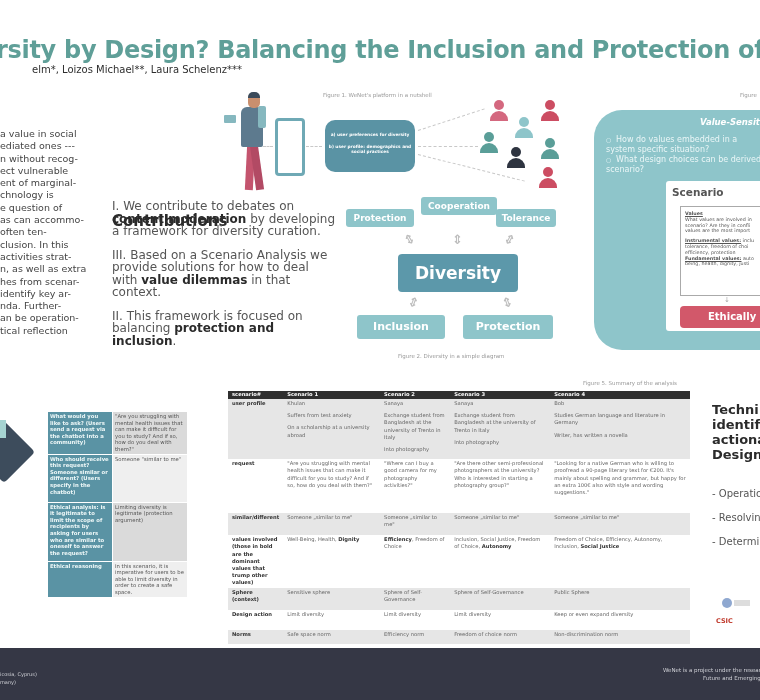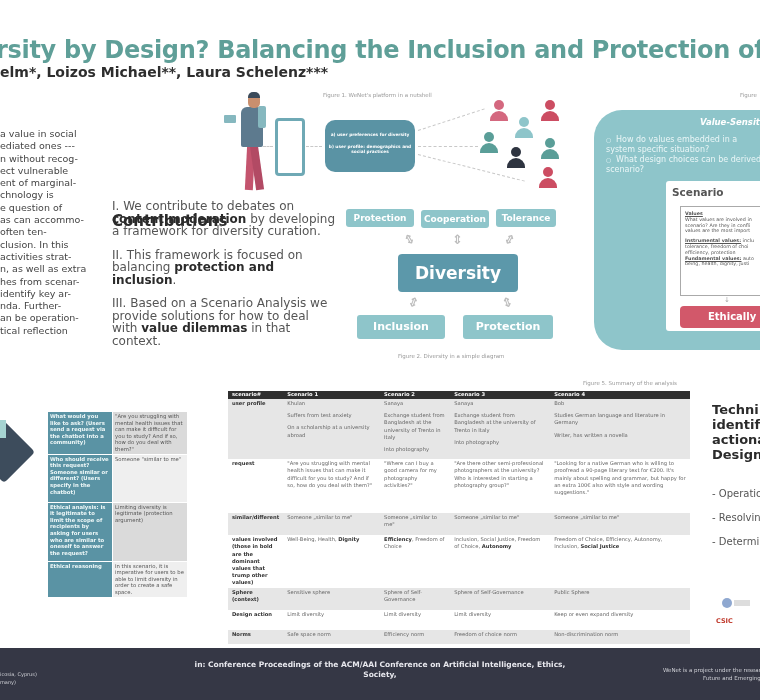--- a/index.html
+++ b/index.html
@@ -1,21 +1,21 @@
 <!DOCTYPE html>
 <html><head>
 <meta charset="utf-8">
 <style>
   * { box-sizing: border-box; margin: 0; padding: 0; }
   html, body { width: 760px; height: 700px; overflow: hidden; background: #ffffff; }
   body { position: relative; font-family: "DejaVu Sans", sans-serif; color: #3a3a3a; }
   .abs { position: absolute; }
 
   .title { left: -4px; top: 36px; white-space: nowrap; font-family: "DejaVu Sans", sans-serif; font-weight: bold; font-size: 24px; color: #5f9f98; letter-spacing: -0.3px; }
-  .authors { left: 0; top: 64px; white-space: nowrap; font-weight: bold; font-size: 14px; color: #2e2e2e; }
+  .authors { left: 0; top: 64px; white-space: nowrap; font-weight: normal; font-size: 10px; color: #2e2e2e; padding-left: 32px; }
 
   .intro { left: 0; top: 128px; width: 84px; font-size: 9.5px; line-height: 12.3px; color: #444; }
   .intro span { display: block; white-space: nowrap; }
 
   .contrib-head { left: 112px; top: 172px; font-weight: bold; font-size: 15px; color: #2b2b2b; margin-top: 40px; }
   .contrib { left: 112px; top: 200px; width: 225px; font-size: 12px; line-height: 12.5px; color: #555; }
   .contrib p { margin-bottom: 11px; }
   .contrib b { color: #2b2b2b; }
 
   .fig-cap { font-size: 5.5px; color: #999; white-space: nowrap; }
@@ -110,22 +110,22 @@
   <span>hes from scenar-</span>
   <span> identify key ar-</span>
   <span>nda. Further-</span>
   <span>an be operation-</span>
   <span>tical reflection</span>
 </div>
 
 <div class="abs contrib-head">Contributions</div>
 <div class="abs contrib">
   <p><span>I. We contribute to debates on </span><b>content moderation</b><span> by developing a framework for diversity curation.</span></p>
+  <p><span>III. Based on a Scenario Analysis we provide solutions for how to deal with </span><b>value dilemmas</b><span> in that context.</span></p>
   <p><span>II. This framework is focused on balancing </span><b>protection and inclusion</b><span>.</span></p>
-  <p><span>III. Based on a Scenario Analysis we provide solutions for how to deal with </span><b>value dilemmas</b><span> in that context.</span></p>
 </div>
 
 <div class="abs fig-cap" style="left:323px; top:92px;">Figure 1. WeNet's platform in a nutshell</div>
 <div class="abs person-leg1"></div>
 <div class="abs person-leg2"></div>
 <div class="abs person-body"></div>
 <div class="abs person-bag"></div>
 <div class="abs person-head"></div>
 <div class="abs person-hair"></div>
 <div class="abs laptop"></div>
@@ -163,21 +163,21 @@
 <div class="abs user-icon" style="left:539px; top:138px;">
     <div class="h" style="background:#5a9e98"></div>
     <div class="b" style="background:#5a9e98"></div>
   </div>
 <div class="abs user-icon" style="left:537px; top:167px;">
     <div class="h" style="background:#cc4d62"></div>
     <div class="b" style="background:#cc4d62"></div>
   </div>
 
 <div class="abs dia-box dia-small" style="left:346px; top:209px; width:68px;">Protection</div>
-<div class="abs dia-box dia-small" style="left:421px; top:210px; width:68px;">Cooperation</div>
+<div class="abs dia-box dia-small" style="left:421px; top:197px; width:76px;">Cooperation</div>
 <div class="abs dia-box dia-small" style="left:496px; top:209px; width:60px;">Tolerance</div>
 <div class="abs arrow" style="left:404px; top:232px; transform:rotate(-30deg);">⇕</div>
 <div class="abs arrow" style="left:452px; top:232px;">⇕</div>
 <div class="abs arrow" style="left:504px; top:232px; transform:rotate(30deg);">⇕</div>
 <div class="abs dia-box dia-big">Diversity</div>
 <div class="abs arrow" style="left:408px; top:295px; transform:rotate(20deg);">⇕</div>
 <div class="abs arrow" style="left:502px; top:295px; transform:rotate(-20deg);">⇕</div>
 <div class="abs dia-box dia-bottom" style="left:357px; top:315px; width:88px;">Inclusion</div>
 <div class="abs dia-box dia-bottom" style="left:463px; top:315px; width:90px;">Protection</div>
 <div class="abs fig-cap" style="left:398px; top:353px;">Figure 2. Diversity in a simple diagram</div>
@@ -309,19 +309,18 @@
 <div class="abs logo1"></div>
 <div class="abs logo1b"></div>
 <div class="abs logo-csic">CSIC</div>
 
 <div class="abs footer"></div>
 <div class="abs foot-left">
   <div>icosia, Cyprus)</div>
   <div>many)</div>
 </div>
 <div class="abs foot-center">
-  <div>in: Conference Proceedings of the ACM/AAI Conference on Artificial Intelligence, Ethics, Society,</div>
 
 </div>
 <div class="abs foot-right">
   <div>WeNet is a project under the research funding</div>
   <div>Future and Emerging Technolog</div>
 </div>
 
 </body></html>

